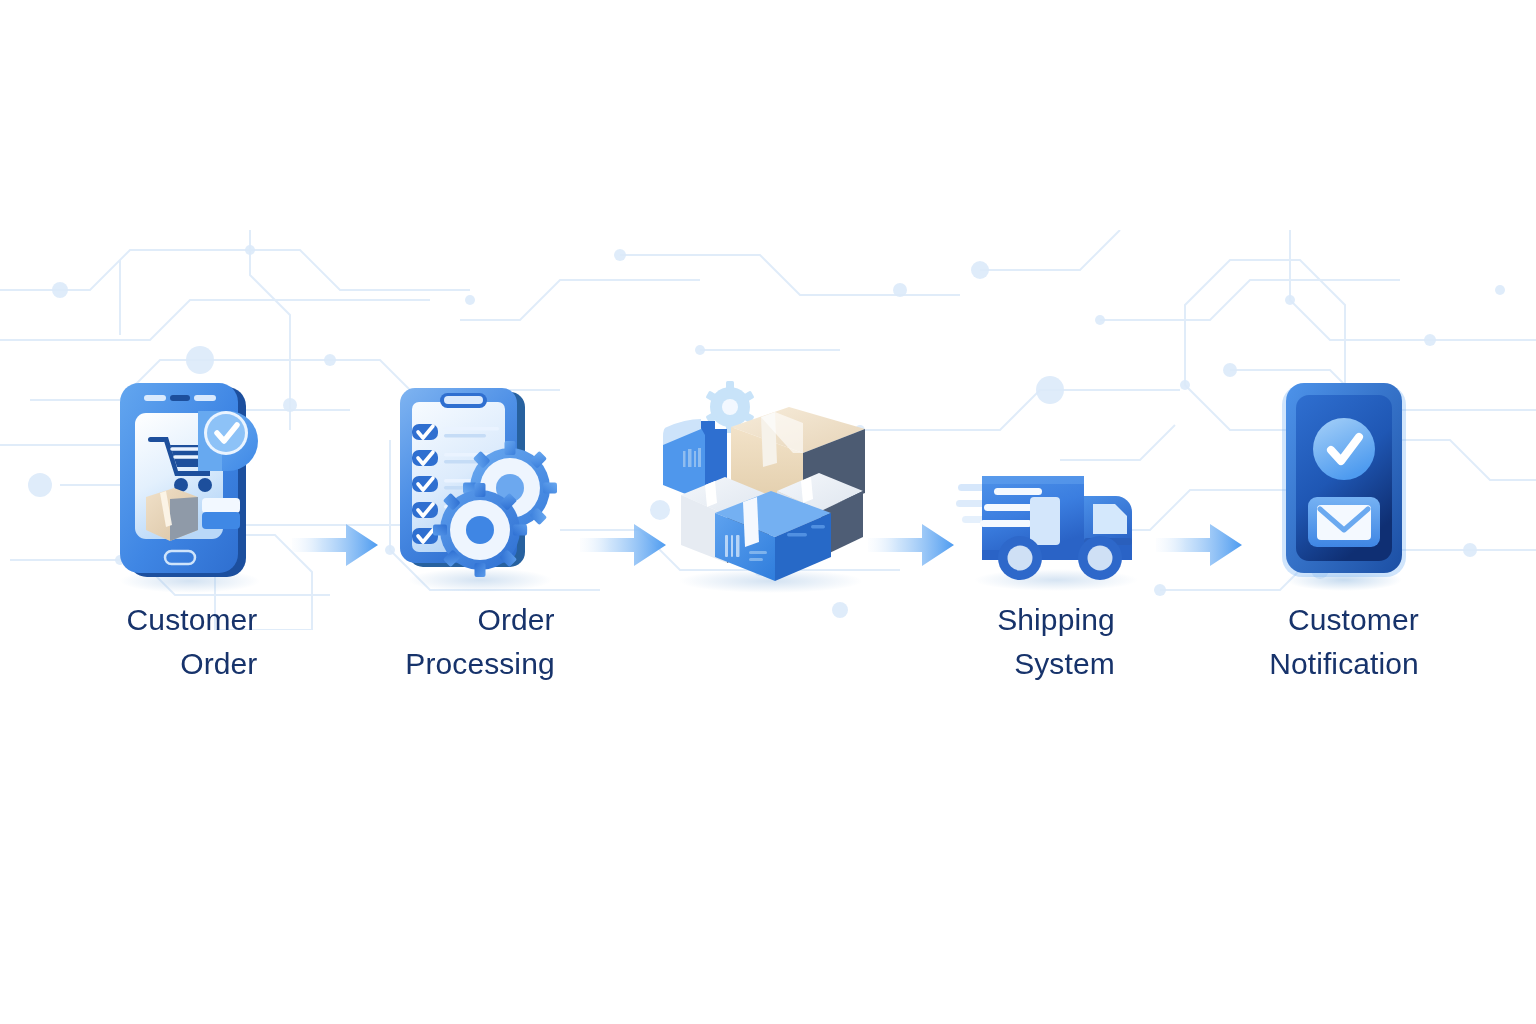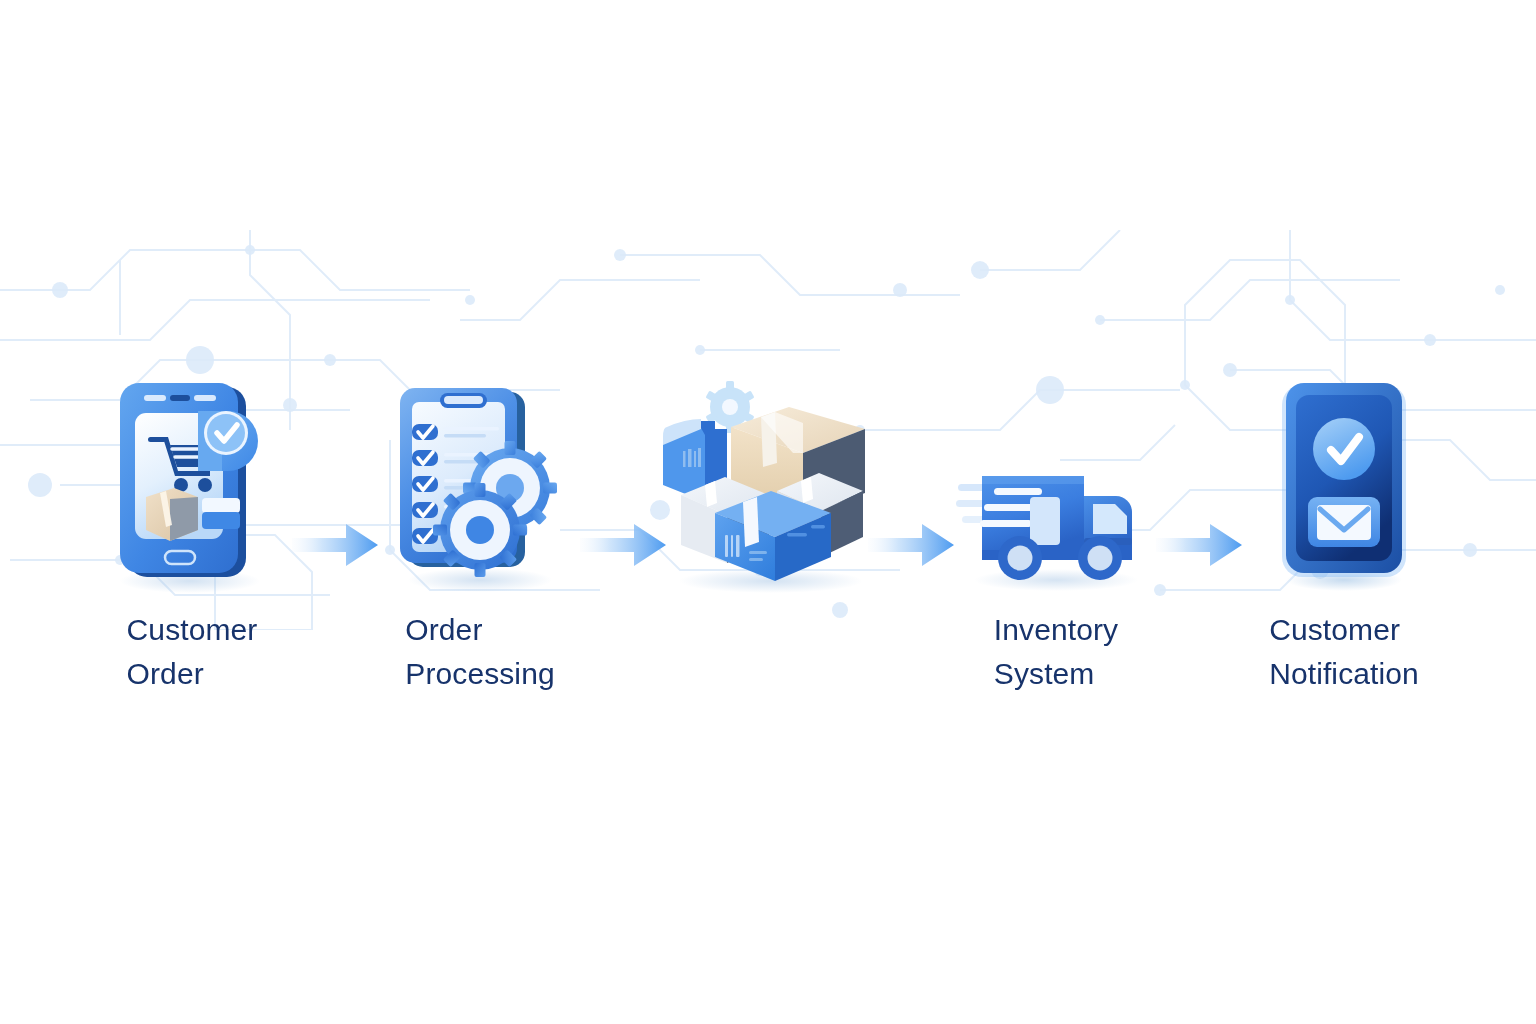--- a/index.html
+++ b/index.html
@@ -56,22 +56,22 @@
     height: 250px;
     width: 196px;
     margin-top: 340px;
     display: flex;
     align-items: flex-end;
     justify-content: center;
     position: relative;
   }
 
   .step-label {
-    margin-top: 18px;
-    text-align: left;
+    margin-top: 8px;
+    text-align: right;
     font-size: 30px;
     line-height: 44px;
     font-weight: 400;
     color: #17336b;
     letter-spacing: 0.1px;
     white-space: pre-line;
     font-family: "Liberation Sans", sans-serif;
   }
 
   .arrow {
@@ -523,21 +523,21 @@
           <rect x="128" y="98" width="48" height="7" rx="3" fill="#2a5fbc"></rect>
 
           <path d="M26 110 L176 110 L176 120 L26 120 Z" fill="#2a63c6"></path>
 
           <circle cx="64" cy="118" r="22" fill="#2e68ca"></circle>
           <circle cx="64" cy="118" r="12.5" fill="#cfe0f5"></circle>
           <circle cx="144" cy="118" r="22" fill="#2e68ca"></circle>
           <circle cx="144" cy="118" r="12.5" fill="#cfe0f5"></circle>
         </svg>
       </div>
-      <div class="step-label">Inventory
+      <div class="step-label">Shipping
 System</div>
     </div>
 
     <div class="arrow">
       <svg width="88" height="50" viewBox="0 0 88 50">
         <defs>
           <linearGradient id="arrG4" x1="0" y1="0" x2="1" y2="0">
             <stop offset="0%" stop-color="#edf5fe" stop-opacity="0.15"></stop>
             <stop offset="35%" stop-color="#bfdcfa" stop-opacity="0.75"></stop>
             <stop offset="100%" stop-color="#4d9bf0"></stop>

